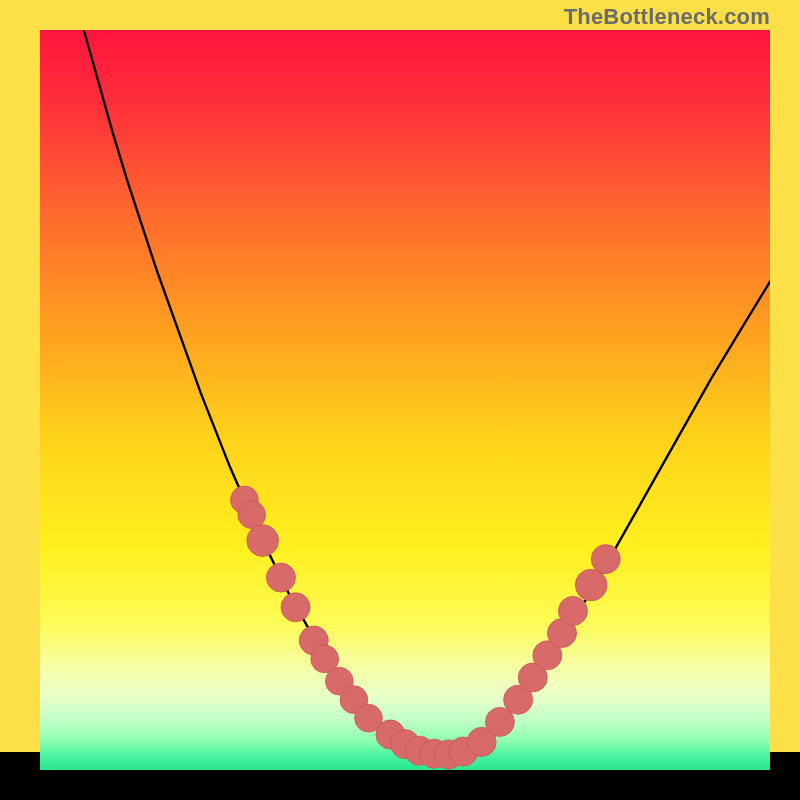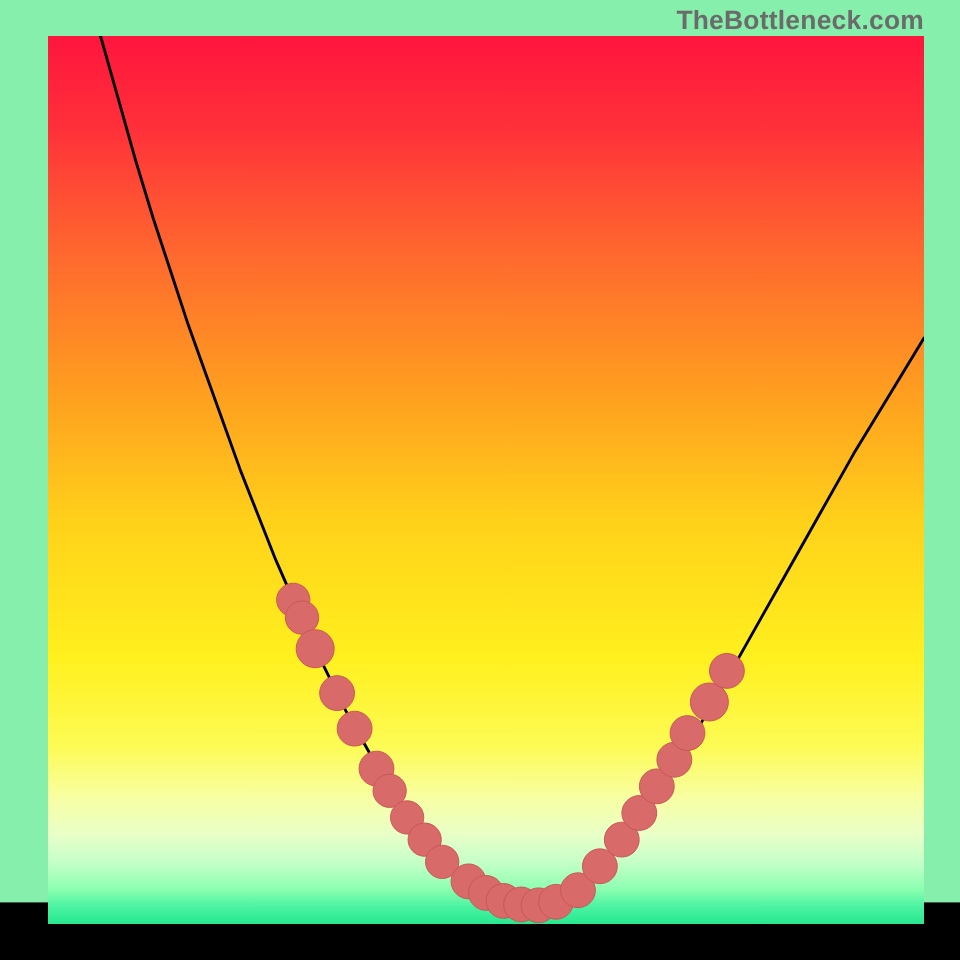--- a/index.html
+++ b/index.html
@@ -9,21 +9,21 @@
     height: 800px;
     background: #000000;
     overflow: hidden;
   }
   .frame {
     position: absolute;
     left: 0;
     top: 0;
     width: 800px;
     height: 752px;
-    background: #86efac;
+    background: #fde047;
   }
   .plot-area {
     position: absolute;
     left: 40px;
     top: 30px;
     width: 730px;
     height: 740px;
     overflow: hidden;
   }
   .gradient {

